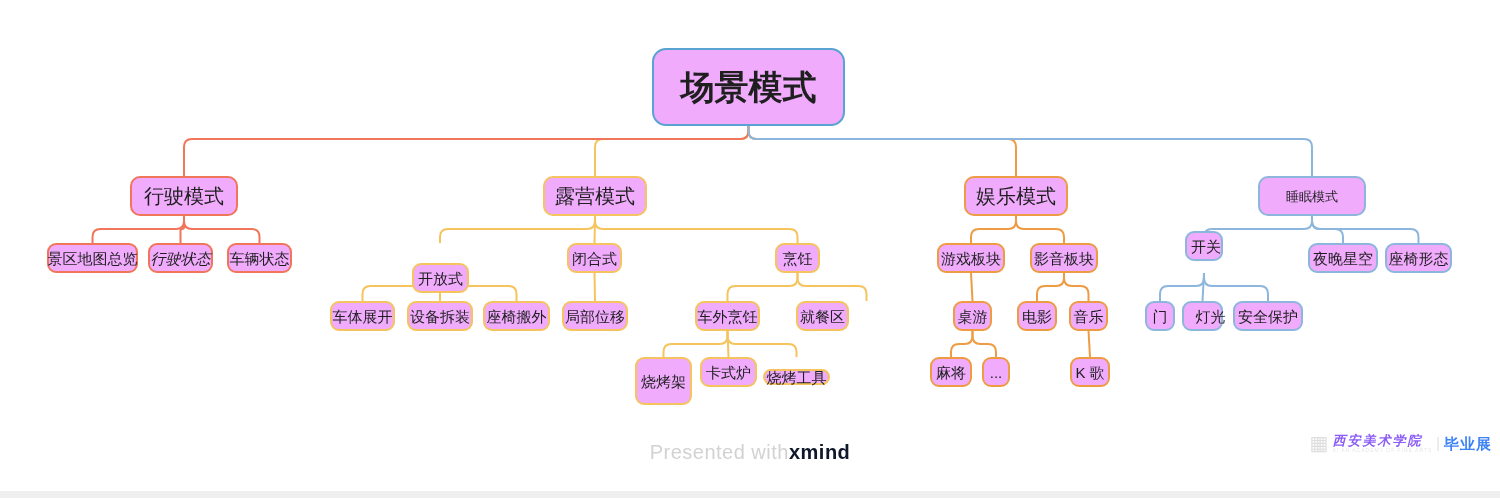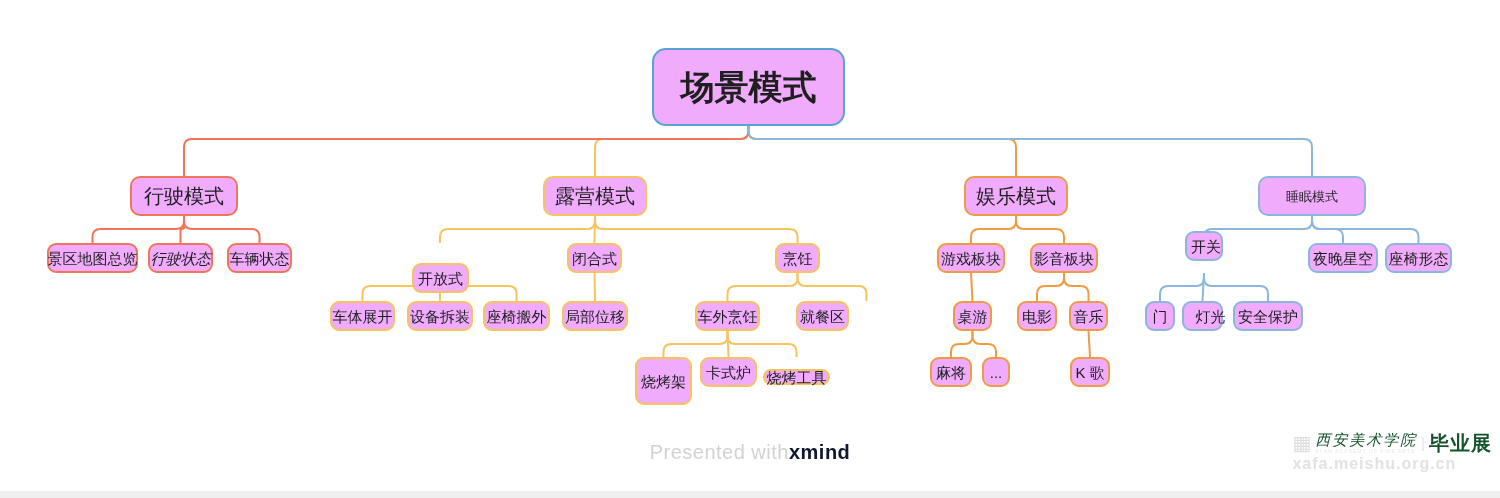--- a/index.html
+++ b/index.html
@@ -21,24 +21,24 @@
     color:#d2d2d2;font-size:20px;letter-spacing:0.5px;z-index:1;
   }
   .xmind-mark .xm-bold{font-weight:700;color:#0f172a;}
   .footer-mark{
     position:absolute;right:8px;top:433px;z-index:1;
     color:#e0e0e0;text-align:left;line-height:1.05;
   }
   .fm-line1{display:flex;align-items:center;gap:4px;}
   .fm-logo{font-size:20px;color:#dedede;}
   .fm-cal{display:flex;flex-direction:column;}
-  .fm-cn{font-family:"Liberation Serif","DejaVu Serif",serif;font-style:italic;font-weight:400;font-size:15px;letter-spacing:2px;color:#14532d;}
+  .fm-cn{font-family:"Liberation Serif","DejaVu Serif",serif;font-style:italic;font-weight:700;font-size:13px;letter-spacing:2px;color:#8b5cf6;}
   .fm-en{font-size:5px;letter-spacing:1px;color:#e6e6e6;}
   .fm-div{font-size:14px;color:#e2e2e2;}
-  .fm-right{font-weight:700;font-size:20px;letter-spacing:1px;color:#14532d;}
+  .fm-right{font-weight:700;font-size:15px;letter-spacing:1px;color:#3b82f6;}
   .fm-line2{font-size:16px;font-weight:700;letter-spacing:1px;color:#e2e2e2;margin-top:2px;}
   .bottom-strip{
     position:absolute;left:0;bottom:0;width:1500px;height:7px;
     background:#efefef;z-index:0;
   }
 </style>
 </head>
 <body>
 
 <div id="stage">
@@ -85,21 +85,20 @@
   <div class="footer-mark">
     <div class="fm-line1">
       <span class="fm-logo">▦</span>
       <span class="fm-cal">
         <span class="fm-cn">西安美术学院</span>
         <span class="fm-en">XI'AN ACADEMY OF FINE ARTS</span>
       </span>
       <span class="fm-div">|</span>
       <span class="fm-right">毕业展</span>
     </div>
-    <div class="fm-line2">xafa.meishu.org.cn</div>
   </div>
 
   <div class="bottom-strip"></div>
 <div class="node" style="left: 652px; top: 48px; width: 193px; height: 78px; border-color: rgb(88, 163, 210); font-size: 34px; font-weight: 700; border-width: 2.5px; border-radius: 14px;">
       <span>场景模式</span>
     </div>
     <div class="node" style="left: 130px; top: 176px; width: 108px; height: 40px; border-color: rgb(240, 117, 91); font-size: 20px; border-radius: 10px;">
       <span>行驶模式</span>
     </div>
     <div class="node" style="left: 543px; top: 176px; width: 104px; height: 40px; border-color: rgb(245, 196, 94); font-size: 20px; border-radius: 10px;">

